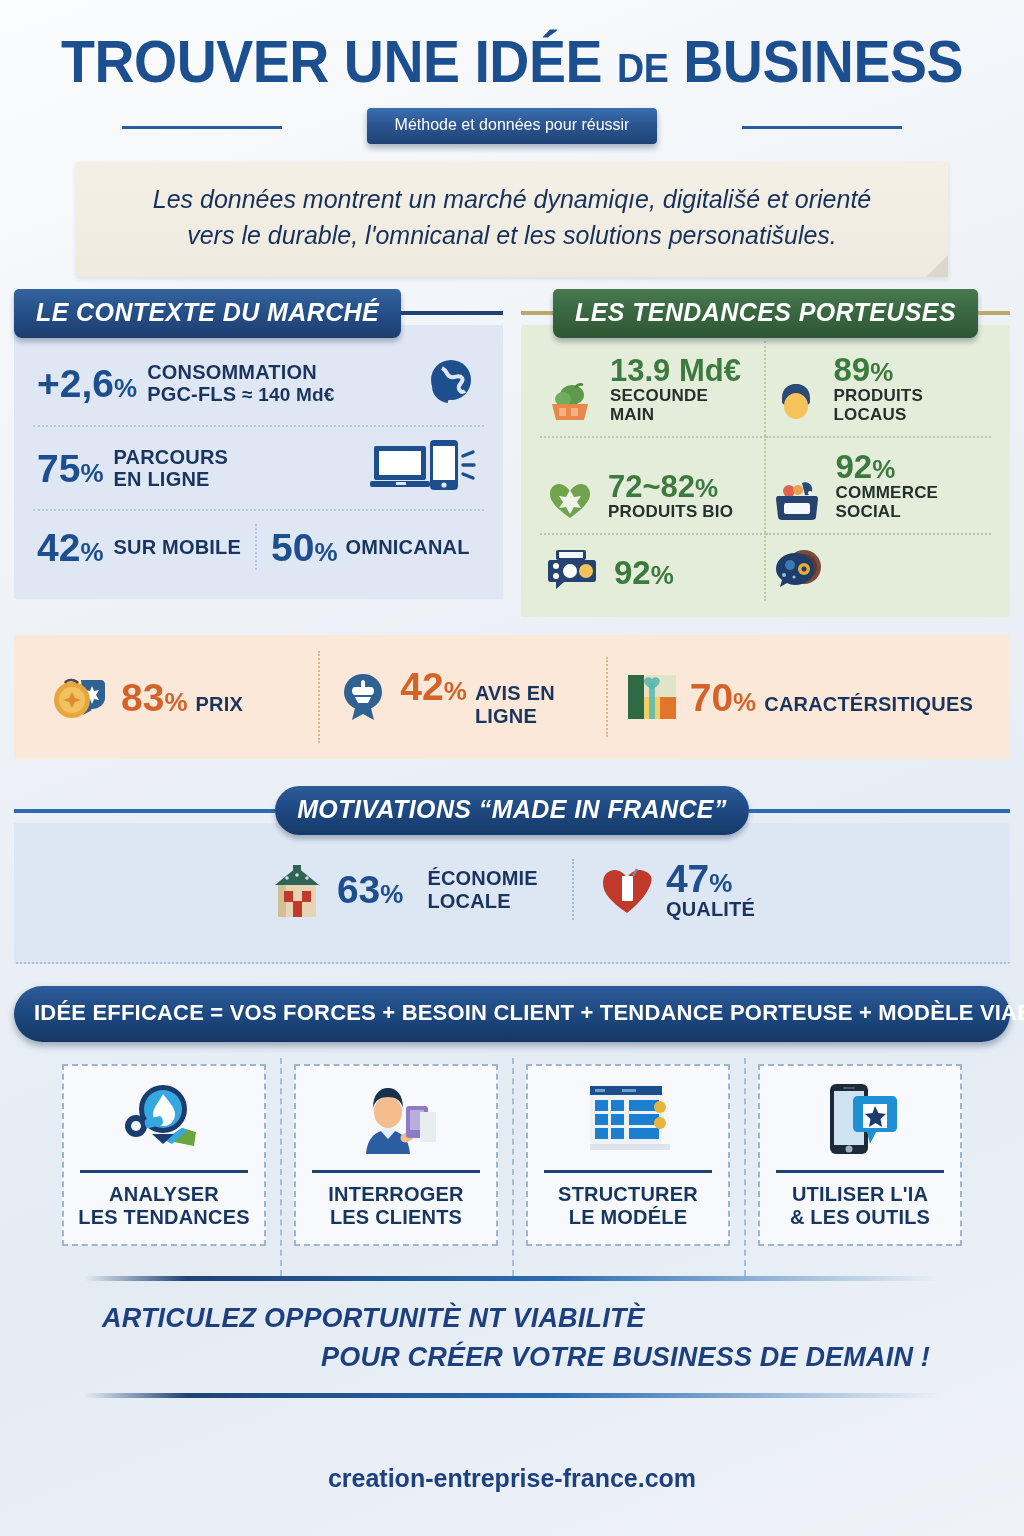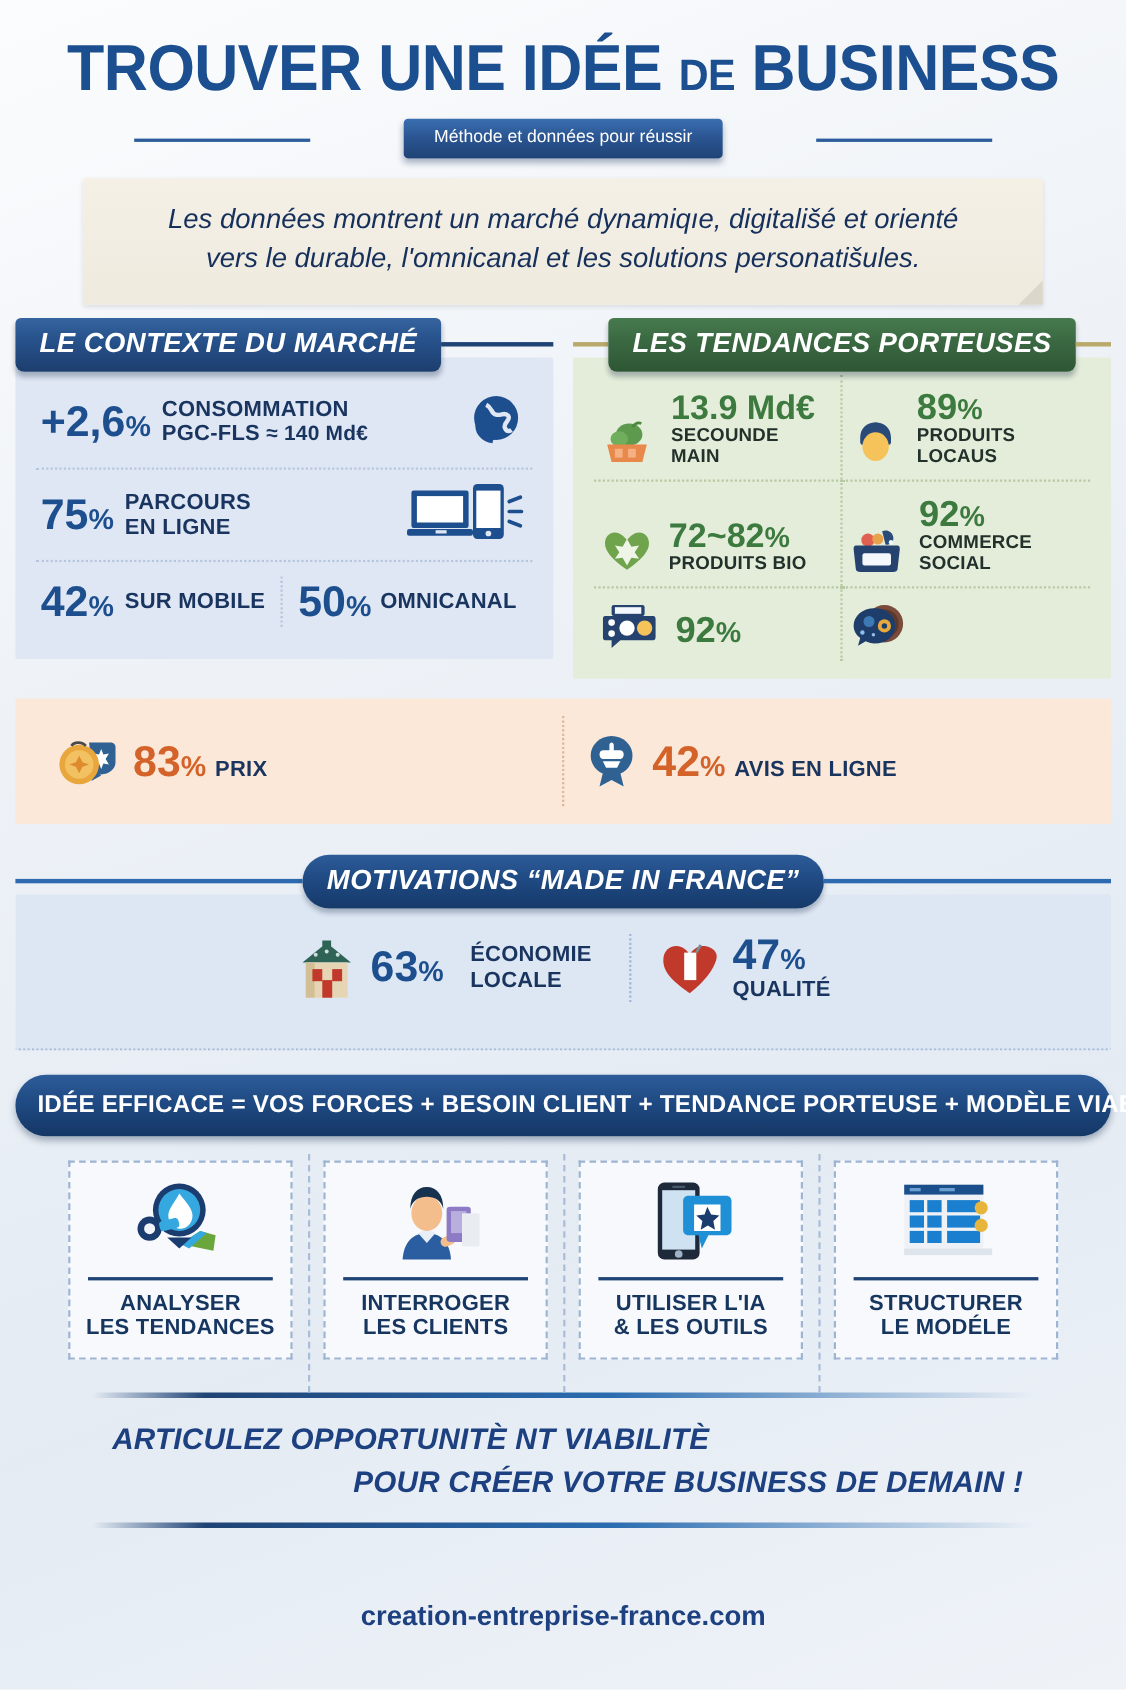--- a/index.html
+++ b/index.html
@@ -503,20 +503,40 @@
             </svg>
           </span>
           <span style="display:flex;align-items:baseline;gap:8px">
             <span class="big orange-t">
               <span>42</span><span class="pct">%</span>
             </span>
             <span class="lbl">AVIS EN LIGNE</span>
           </span>
         </div>
 
+        <div class="ccell">
+          <span>
+            <svg width="52" height="48" viewBox="0 0 52 48">
+              <rect x="2" y="2" width="48" height="44" fill="#3f7a4e"></rect>
+              <rect x="2" y="2" width="16" height="44" fill="#2e6b45"></rect>
+              <rect x="18" y="2" width="16" height="22" fill="#e8e0c4"></rect>
+              <rect x="34" y="2" width="16" height="22" fill="#dfe6c8"></rect>
+              <rect x="18" y="24" width="16" height="22" fill="#f2cf6c"></rect>
+              <rect x="34" y="24" width="16" height="22" fill="#e2742c"></rect>
+              <path d="M26 6c-4-4-10 0-7 5 2 3 7 5 7 5s5-2 7-5c3-5-3-9-7-5z" fill="#56b8b0" opacity=".9"></path>
+              <rect x="23" y="10" width="6" height="36" fill="#56b8b0" opacity=".85"></rect>
+            </svg>
+          </span>
+          <span style="display:flex;align-items:baseline;gap:8px">
+            <span class="big orange-t">
+              <span>70</span><span class="pct">%</span>
+            </span>
+            <span class="lbl">CARACTÉRSITIQUES</span>
+          </span>
+        </div>
 
       </div>
     </div>
   </div>
 
   <div style="margin-top:32px">
     <div class="panel-head" style="justify-content:center">
       <span class="head-rule navy" style="background:#2d6ab0"></span>
       <span class="ribbon navy2">MOTIVATIONS “MADE IN FRANCE”</span>
       <span class="head-rule navy" style="background:#2d6ab0"></span>
@@ -611,41 +631,20 @@
             <path d="M55 56c6-2 10-6 11-12" stroke="#f3bd8c" stroke-width="9" fill="none" stroke-linecap="round"></path>
             <rect x="56" y="24" width="22" height="32" rx="3" fill="#8e7bc6"></rect>
             <rect x="60" y="28" width="14" height="20" fill="#b9aede"></rect>
             <rect x="70" y="30" width="16" height="30" fill="#e9edf2"></rect>
           </svg>
         </div>
         <div class="step-rule"></div>
         <div class="step-label">
           <div>INTERROGER</div>
           <div>LES CLIENTS</div>
-        </div>
-      </div>
-    </div>
-
-    <div class="step">
-      <div class="step-card">
-        <div class="step-icon">
-          <svg width="92" height="76" viewBox="0 0 92 76">
-            <rect x="16" y="2" width="38" height="70" rx="6" fill="#1e2a3a"></rect>
-            <rect x="20" y="9" width="30" height="54" fill="#cfe2f2"></rect>
-            <circle cx="35" cy="67" r="3.5" fill="#9fb3c8"></circle>
-            <rect x="29" y="5" width="12" height="2" rx="1" fill="#4a5a6e"></rect>
-            <path d="M44 14h34c3 0 5 2 5 5v26c0 3-2 5-5 5H62l-6 12-3-12h-9c-3 0-5-2-5-5V19c0-3 2-5 5-5z" fill="#1f8fd6"></path>
-            <path d="M49 22h24v24H49z" fill="#ffffff"></path>
-            <path d="M61 24l3.5 7 7.5 1-5.5 5 1.5 8-6.5-4-6.5 4 1.5-8-5.5-5 7.5-1z" fill="#1b3c6e"></path>
-          </svg>
-        </div>
-        <div class="step-rule"></div>
-        <div class="step-label">
-          <div>UTILISER L'IA</div>
-          <div>&amp; LES OUTILS</div>
         </div>
       </div>
     </div>
 
     <div class="step">
       <div class="step-card">
         <div class="step-icon">
           <svg width="92" height="76" viewBox="0 0 92 76">
             <rect x="8" y="4" width="72" height="58" rx="3" fill="#eef2f6"></rect>
             <rect x="8" y="4" width="72" height="9" fill="#1b4f8c"></rect>
@@ -668,20 +667,41 @@
           </svg>
         </div>
         <div class="step-rule"></div>
         <div class="step-label">
           <div>STRUCTURER</div>
           <div>LE MODÉLE</div>
         </div>
       </div>
     </div>
 
+    <div class="step">
+      <div class="step-card">
+        <div class="step-icon">
+          <svg width="92" height="76" viewBox="0 0 92 76">
+            <rect x="16" y="2" width="38" height="70" rx="6" fill="#1e2a3a"></rect>
+            <rect x="20" y="9" width="30" height="54" fill="#cfe2f2"></rect>
+            <circle cx="35" cy="67" r="3.5" fill="#9fb3c8"></circle>
+            <rect x="29" y="5" width="12" height="2" rx="1" fill="#4a5a6e"></rect>
+            <path d="M44 14h34c3 0 5 2 5 5v26c0 3-2 5-5 5H62l-6 12-3-12h-9c-3 0-5-2-5-5V19c0-3 2-5 5-5z" fill="#1f8fd6"></path>
+            <path d="M49 22h24v24H49z" fill="#ffffff"></path>
+            <path d="M61 24l3.5 7 7.5 1-5.5 5 1.5 8-6.5-4-6.5 4 1.5-8-5.5-5 7.5-1z" fill="#1b3c6e"></path>
+          </svg>
+        </div>
+        <div class="step-rule"></div>
+        <div class="step-label">
+          <div>UTILISER L'IA</div>
+          <div>&amp; LES OUTILS</div>
+        </div>
+      </div>
+    </div>
+
   </div>
 
   <div class="close-wrap">
     <div class="swoosh"></div>
     <div class="closing">
       <div class="cl1">ARTICULEZ OPPORTUNITÈ NT VIABILITÈ</div>
       <div class="cl2">POUR CRÉER VOTRE BUSINESS DE DEMAIN !</div>
     </div>
     <div class="swoosh"></div>
   </div>

